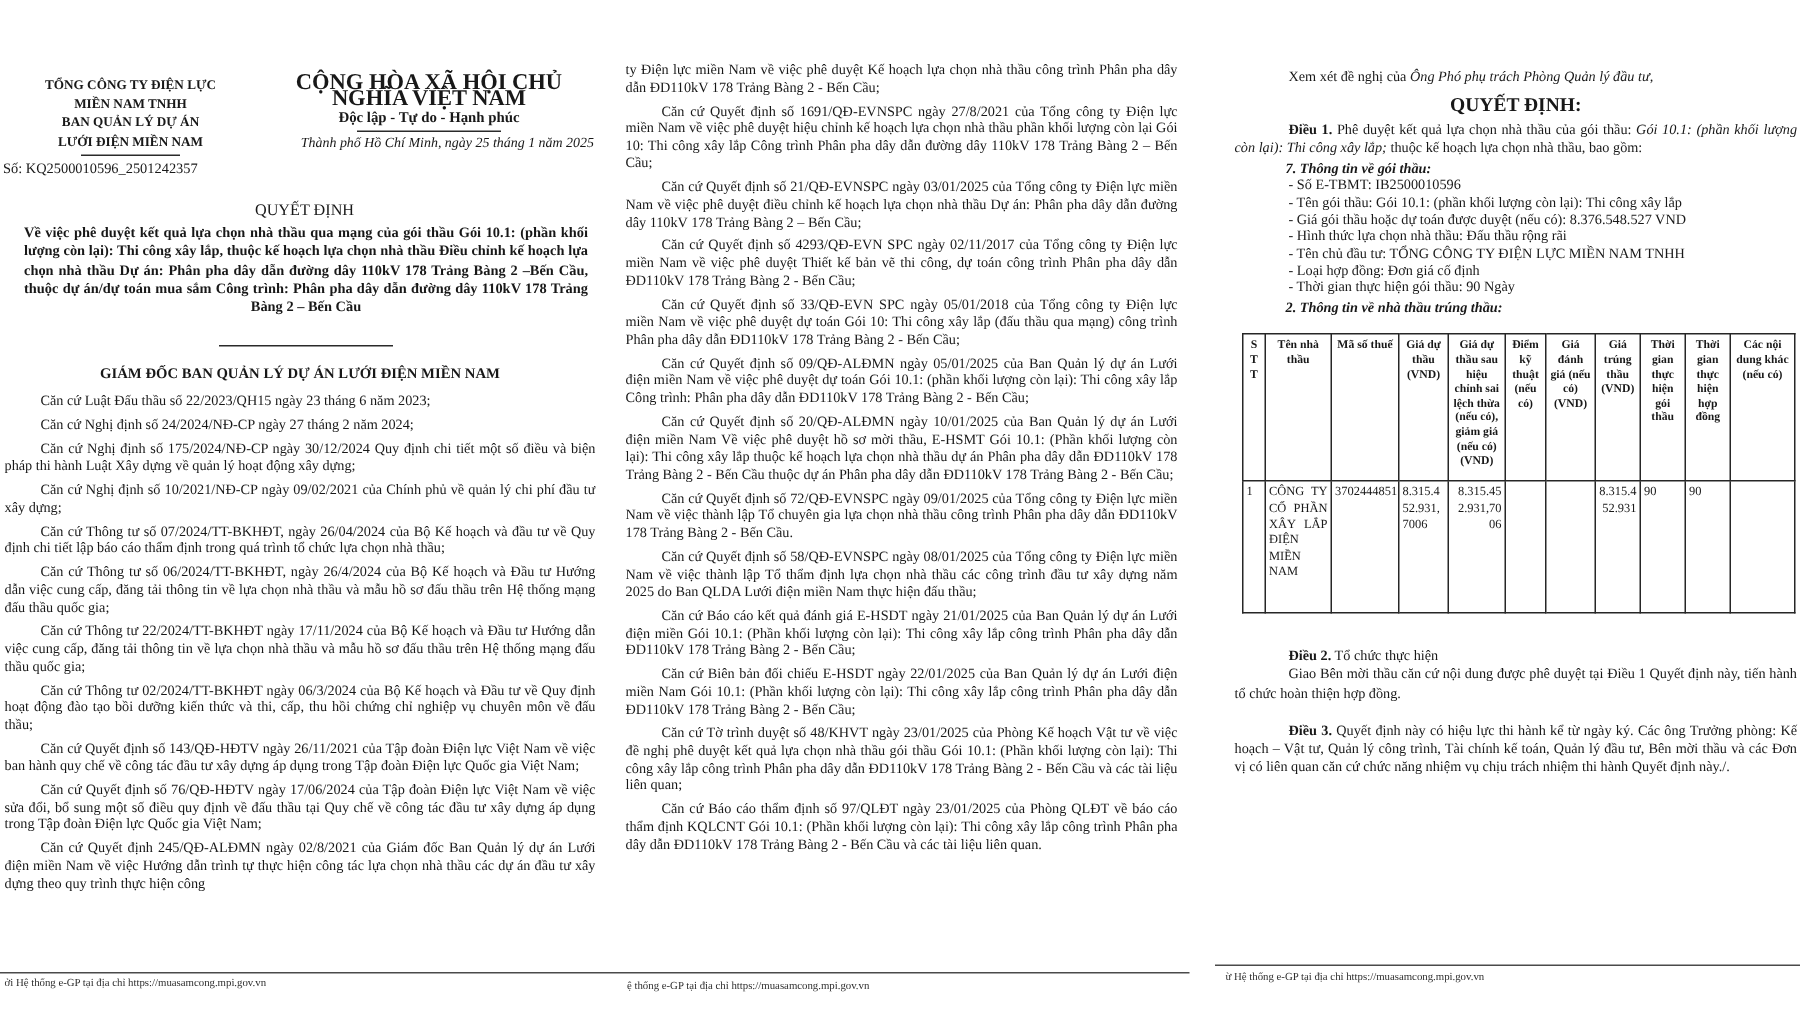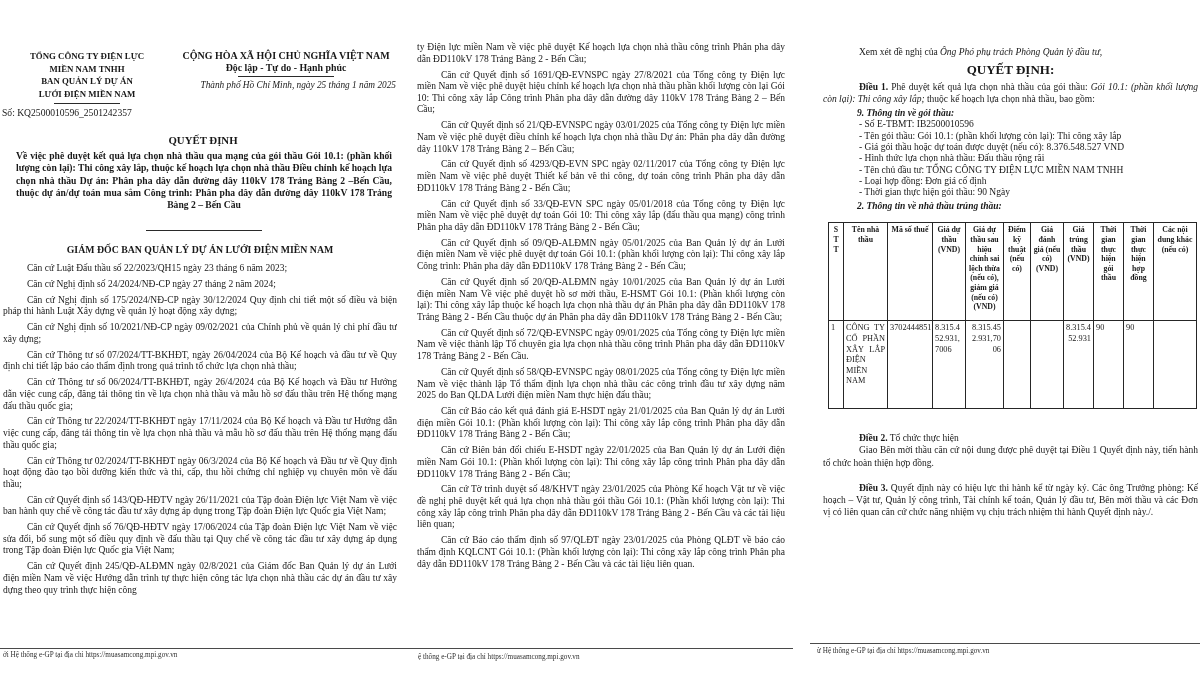--- a/index.html
+++ b/index.html
@@ -11,26 +11,26 @@
   .page{position:absolute;top:6px;height:683px;}
   #p1{left:0;width:404px;}
   #p2{left:408px;width:392px;}
   #p3{left:820px;width:380px;}
 
   
   .p1-head{position:absolute;left:2px;top:44px;width:398px;display:flex;}
   .org-block{width:170px;text-align:center;font-weight:bold;font-size:8.8px;line-height:12.6px;}
   .org-rule{width:66px;margin:3px auto 0;border-top:1.3px solid #2a2a2a;}
   .nat-block{width:228px;text-align:center;}
-  .nat-line1{font-weight:bold;font-size:10px;line-height:11px;}
+  .nat-line1{font-weight:bold;font-size:15px;line-height:11px;}
   .nat-line2{font-weight:bold;font-size:9.9px;line-height:13px;}
   .nat-rule{width:96px;margin:2px auto 3px;border-top:1.3px solid #2a2a2a;}
   .nat-date{font-style:italic;font-size:9.3px;line-height:11.5px;width:212px;margin-left:12px;text-align:right;}
   .doc-number{position:absolute;left:2px;top:101px;font-size:9.6px;}
-  .p1-title{position:absolute;left:14px;top:128px;width:378px;text-align:center;font-weight:bold;font-size:10.8px;}
+  .p1-title{position:absolute;left:14px;top:128px;width:378px;text-align:center;font-weight:normal;font-size:10.8px;}
   .p1-subject{position:absolute;left:16px;top:144px;width:376px;font-weight:bold;font-size:9.6px;line-height:12.3px;
     text-align:justify;text-align-last:center;}
   .subject-rule{position:absolute;left:146px;top:224px;width:116px;border-top:1.3px solid #2a2a2a;}
   .authority{position:absolute;left:3px;top:238px;width:394px;text-align:center;font-weight:bold;font-size:9.8px;}
 
   .paras{position:absolute;font-size:9.5px;line-height:11.65px;text-align:justify;}
   .paras p{margin:0 0 4.2px 0;text-indent:24px;}
   .paras p.noindent{text-indent:0;}
   #p1 .paras{left:3px;top:257px;width:394px;height:386px;overflow:hidden;}
   #p2 .paras{left:9px;top:36px;width:368px;height:600px;overflow:hidden;}
@@ -123,21 +123,21 @@
     <p>Căn cứ Tờ trình duyệt số 48/KHVT ngày 23/01/2025 của Phòng Kế hoạch Vật tư về việc đề nghị phê duyệt kết quả lựa chọn nhà thầu gói thầu Gói 10.1: (Phần khối lượng còn lại): Thi công xây lắp công trình Phân pha dây dẫn ĐD110kV 178 Trảng Bàng 2 - Bến Cầu và các tài liệu liên quan;</p>
     <p>Căn cứ Báo cáo thẩm định số 97/QLĐT ngày 23/01/2025 của Phòng QLĐT về báo cáo thẩm định KQLCNT Gói 10.1: (Phần khối lượng còn lại): Thi công xây lắp công trình Phân pha dây dẫn ĐD110kV 178 Trảng Bàng 2 - Bến Cầu và các tài liệu liên quan.</p>
   </div>
 </div>
 
 <div class="page" id="p3">
   <div class="p3-content">
     <p class="intro"><span>Xem xét đề nghị của </span><span class="it">Ông Phó phụ trách Phòng Quản lý đầu tư,</span></p>
     <p class="p3-heading">QUYẾT ĐỊNH:</p>
     <p class="dieu"><span class="b">Điều 1.</span><span> Phê duyệt kết quả lựa chọn nhà thầu của gói thầu: </span><span class="it">Gói 10.1: (phần khối lượng còn lại): Thi công xây lắp;</span><span> thuộc kế hoạch lựa chọn nhà thầu, bao gồm:</span></p>
-    <p class="sec-heading">9. Thông tin về gói thầu:</p>
+    <p class="sec-heading">7. Thông tin về gói thầu:</p>
     <div class="bullets">
       <div>- Số E-TBMT: IB2500010596</div>
       <div>- Tên gói thầu: Gói 10.1: (phần khối lượng còn lại): Thi công xây lắp</div>
       <div>- Giá gói thầu hoặc dự toán được duyệt (nếu có): 8.376.548.527 VND</div>
       <div>- Hình thức lựa chọn nhà thầu: Đấu thầu rộng rãi</div>
       <div>- Tên chủ đầu tư: TỔNG CÔNG TY ĐIỆN LỰC MIỀN NAM TNHH</div>
       <div>- Loại hợp đồng: Đơn giá cố định</div>
       <div>- Thời gian thực hiện gói thầu: 90 Ngày</div>
     </div>
     <p class="sec-heading">2. Thông tin về nhà thầu trúng thầu:</p>

